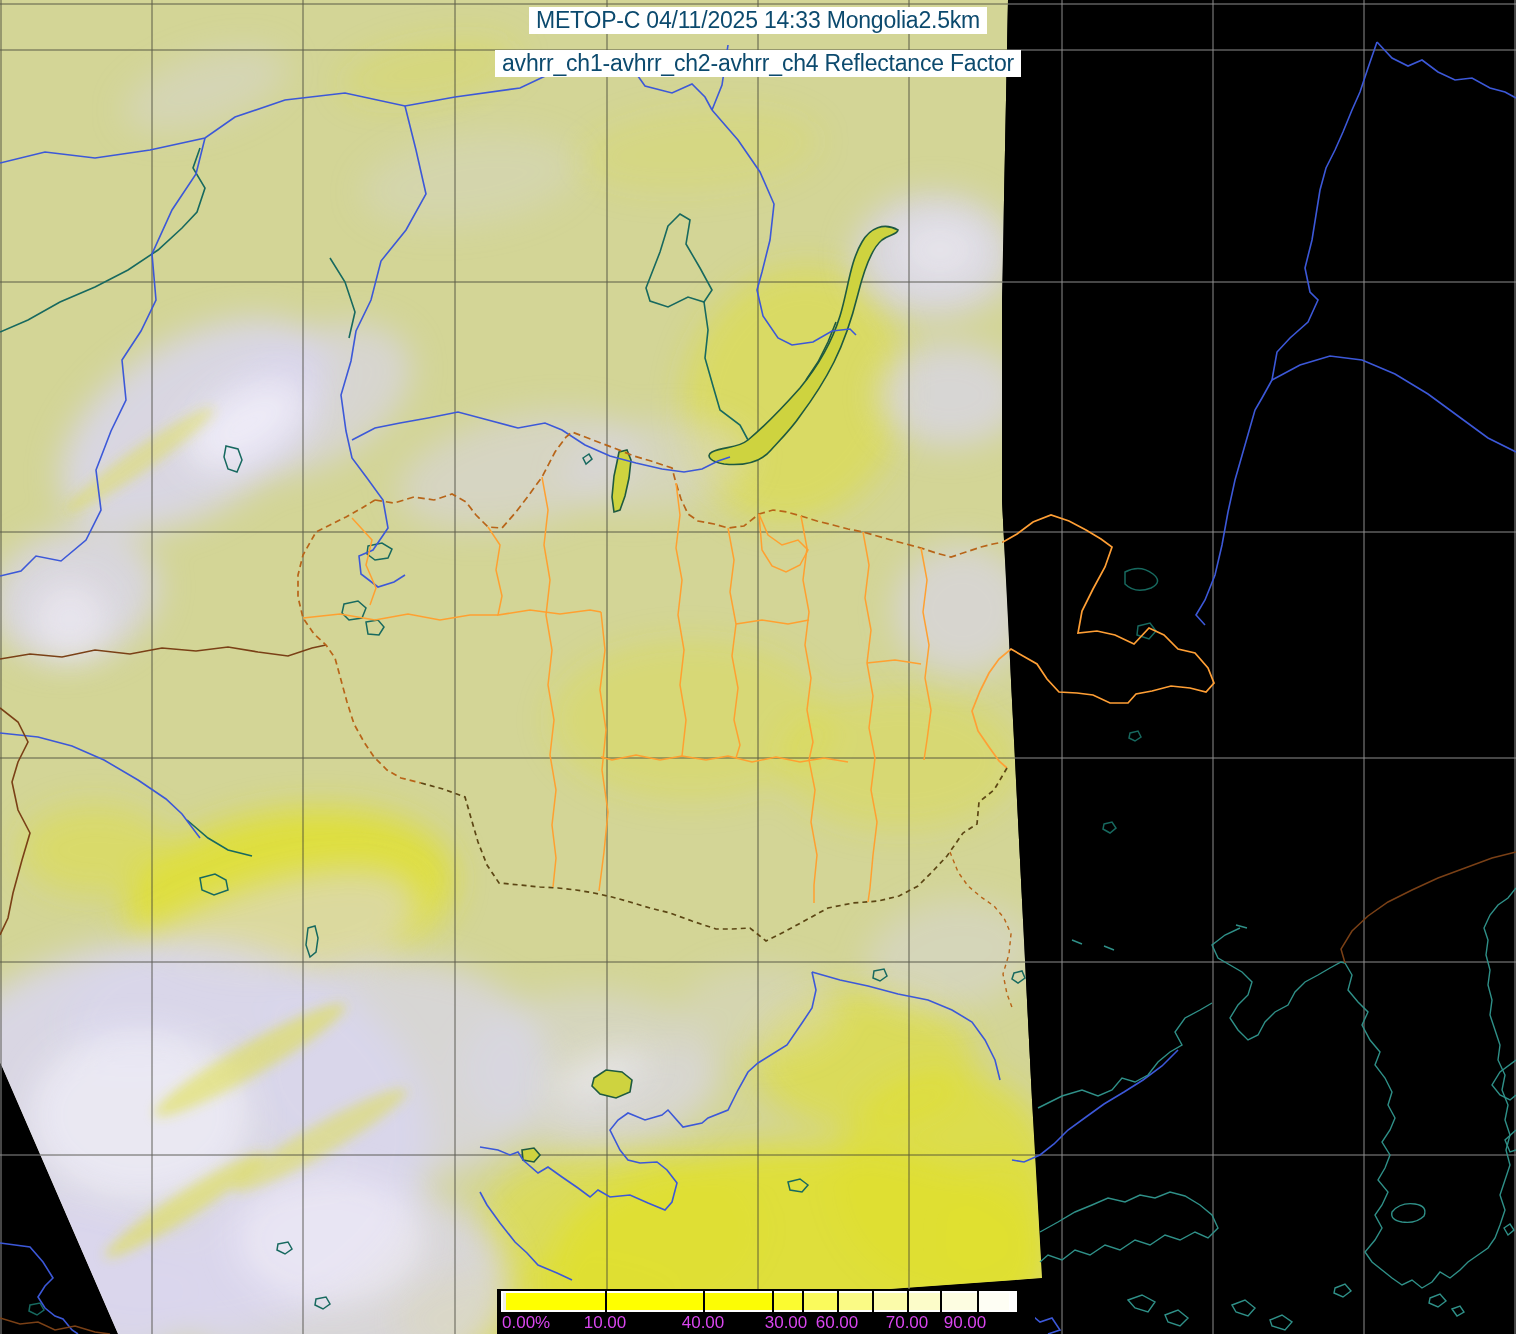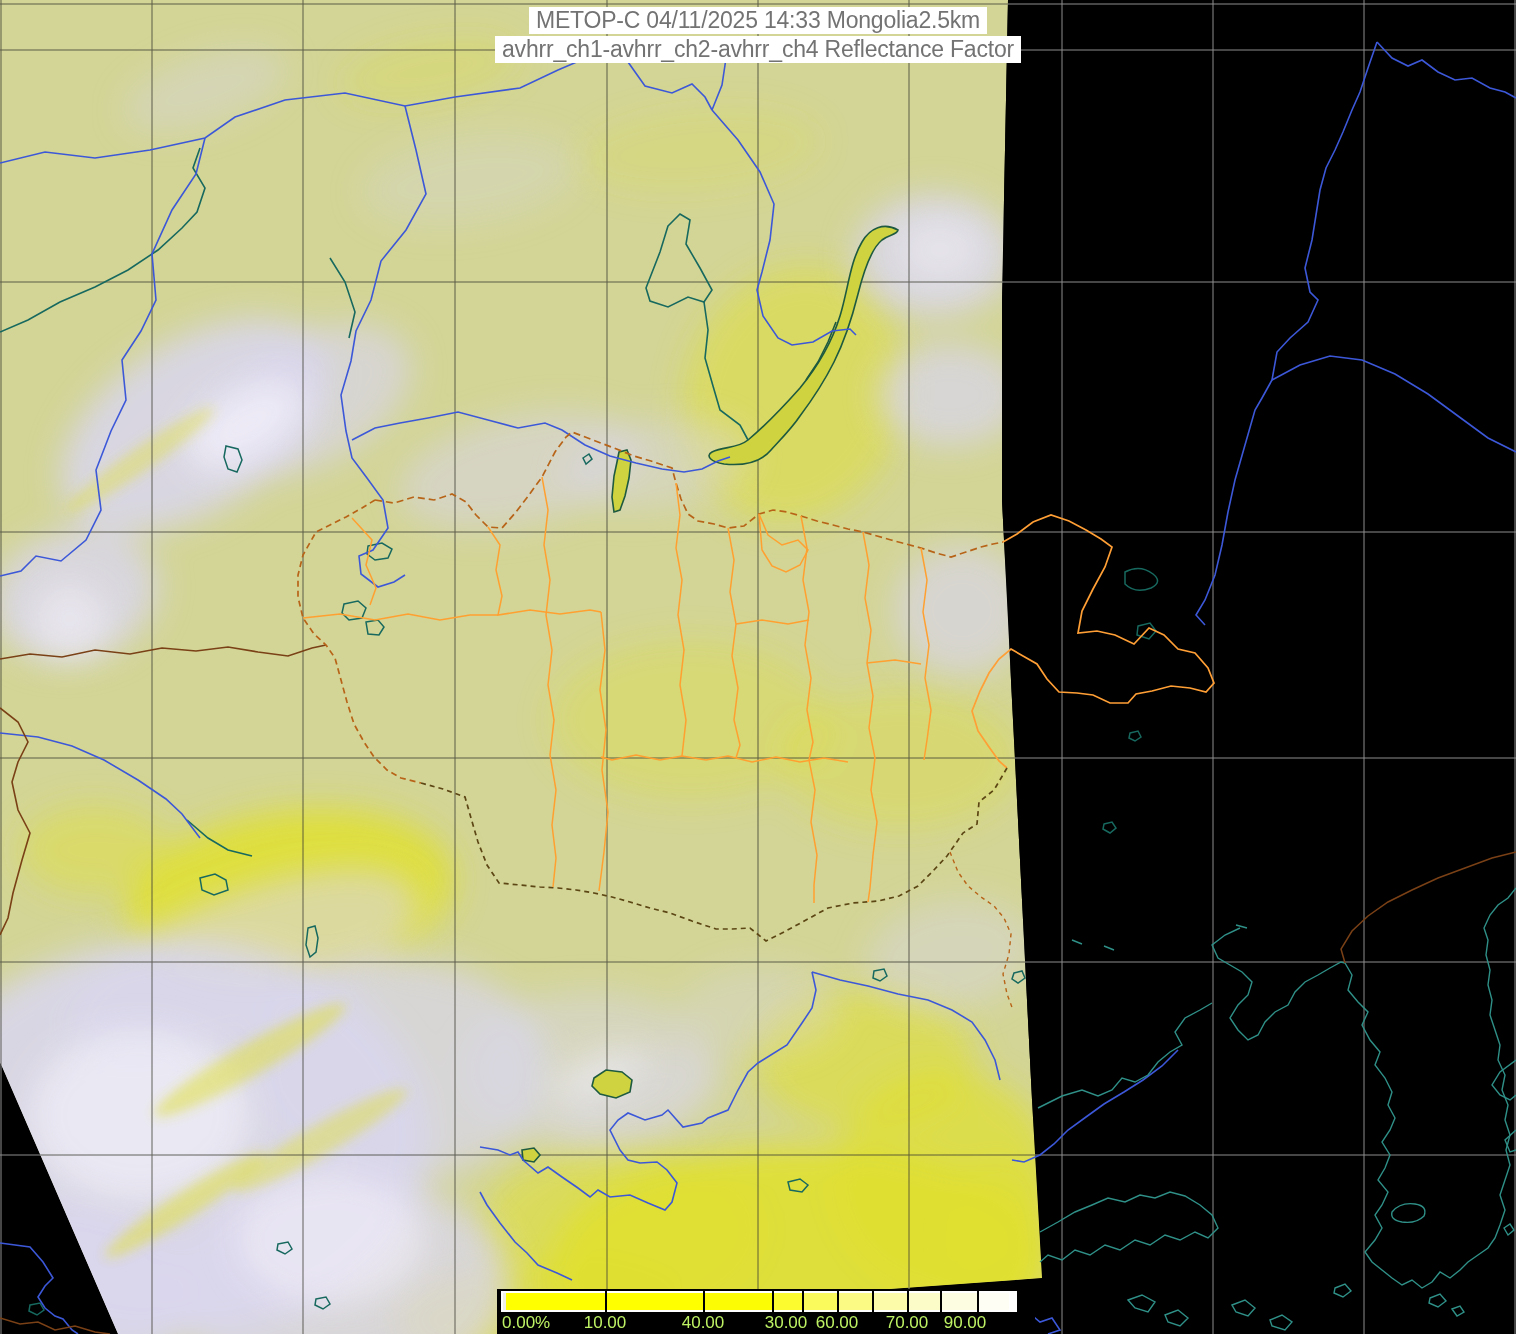--- a/index.html
+++ b/index.html
@@ -1,40 +1,40 @@
 <!DOCTYPE html>
 <html><head>
 <meta charset="utf-8">
 <style>
   html,body{margin:0;padding:0;background:#222;}
   .screen{position:relative;width:1516px;height:1334px;background:#000;overflow:hidden;
           font-family:"Liberation Sans",sans-serif;}
   .screen svg{position:absolute;left:0;top:0;}
   
   .title-block{position:absolute;top:7px;left:0;right:0;text-align:center;z-index:5;}
-  .title-line{font-size:23px;line-height:27px;color:#737373;letter-spacing:-0.2px;}
-  .title-line + .title-line{margin-top:2px;}
+  .title-line{font-size:23px;line-height:27px;color:#0c4a6e;letter-spacing:-0.2px;}
+  .title-line + .title-line{margin-top:16px;}
   .title-line span{background:#fff;padding:0 7px;display:inline-block;}
   
   .colorbar{position:absolute;left:497px;top:1289px;width:538px;height:45px;background:#000;z-index:6;}
   .cb-bar{position:absolute;left:4px;top:2px;width:516px;height:21px;border:2px solid #fff;box-sizing:border-box;
     background:linear-gradient(to right,
       #f0f0e6 0 3px,
       #ffff00 3px 202px,
       #fcfc05 202px 271px,
       #fbfb30 271px 301px,
       #fafa5c 301px 336px,
       #fafa85 336px 371px,
       #fbfbaa 371px 406px,
       #fcfcc9 406px 439px,
       #fdfde1 439px 476px,
       #fefef4 476px 506px,
       #ffffff 506px 512px);}
   .cb-tick{position:absolute;top:2px;width:2px;height:21px;background:#000;}
-  .cb-label{position:absolute;top:24px;color:#bef264;font-size:17px;white-space:nowrap;}
+  .cb-label{position:absolute;top:24px;color:#d946ef;font-size:17px;white-space:nowrap;}
   .cb-label.center{transform:translateX(-50%);}
 </style>
 </head>
 <body>
 
 <div class="screen">
 
 <svg width="1516" height="1334" viewBox="0 0 1516 1334">
   <defs>
     <clipPath id="swathClip">

